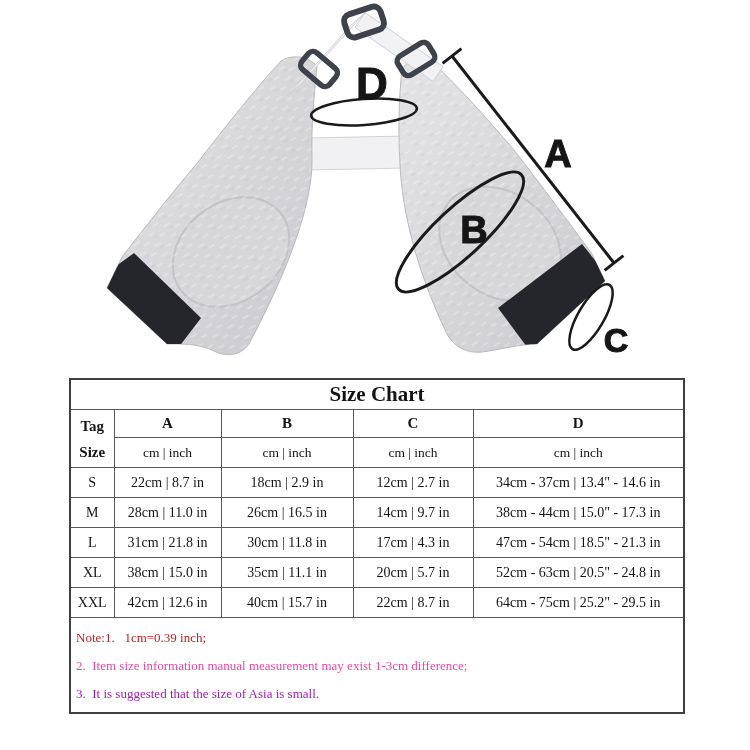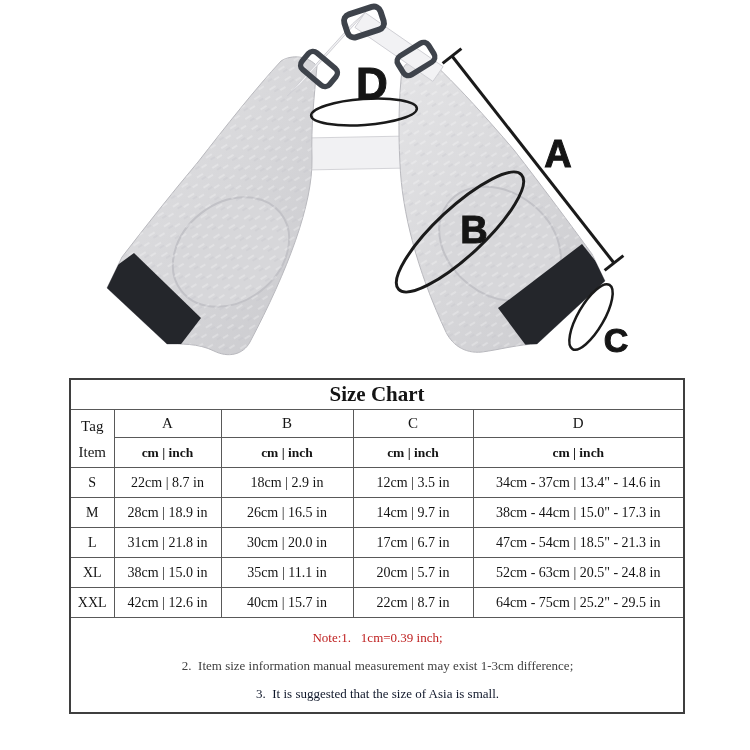--- a/index.html
+++ b/index.html
@@ -7,25 +7,25 @@
          font-family:"Liberation Serif", serif;color:#1a1a1a;}
   .diagram{position:absolute;left:0;top:0;width:750px;height:376px;display:block;}
   .mlabel{font-family:"Liberation Sans", sans-serif;font-weight:bold;fill:#151515;
           stroke:#151515;stroke-width:1;paint-order:stroke;}
   .table-wrap{position:absolute;left:69px;top:378px;width:620px;}
   table.size-chart{width:614px;border-collapse:collapse;table-layout:fixed;
                    border:2px solid #3f3f3f;background:#ffffff;}
   table.size-chart td{border:1px solid #595959;text-align:center;vertical-align:middle;
                       font-size:14px;color:#141414;padding:0 2px;overflow:hidden;}
   tr.r-title td{height:29px;font-size:21px;font-weight:bold;}
-  tr.r-letter td{height:27px;font-weight:normal;font-size:15px;}
-  tr.r-unit td{height:29px;font-weight:bold;font-size:13.5px;}
+  tr.r-letter td{height:27px;font-weight:bold;font-size:15px;}
+  tr.r-unit td{height:29px;font-weight:normal;font-size:13.5px;}
   tr.r-data td{height:29px;}
   td.tag-cell{font-weight:bold;font-size:15px;line-height:26px;}
-  tr.r-notes td{height:88px;vertical-align:top;text-align:center;padding:6px 4px 0 5px;}
+  tr.r-notes td{height:88px;vertical-align:top;text-align:left;padding:6px 4px 0 5px;}
   .note-line{font-size:13px;line-height:28px;white-space:pre-wrap;}
 </style>
 </head>
 <body>
 
 <div class="stage">
 
   <svg class="diagram" viewBox="0 0 750 376">
     <defs>
       <linearGradient id="fab" x1="0" y1="0" x2="1" y2="1">
@@ -97,72 +97,72 @@
         <col style="width:120px">
           <col style="width:211px">
       </colgroup>
       <tbody>
         <tr class="r-title">
           <td colspan="5">Size Chart</td>
         </tr>
         <tr class="r-letter">
           <td rowspan="2" class="tag-cell">
             <div>Tag</div>
-            <div>Item</div>
+            <div>Size</div>
           </td>
           <td>A</td>
           <td>B</td>
           <td>C</td>
           <td>D</td>
         </tr>
         <tr class="r-unit">
           <td>cm | inch</td>
           <td>cm | inch</td>
           <td>cm | inch</td>
           <td>cm | inch</td>
         </tr>
         <tr class="r-data">
           <td>S</td>
           <td>22cm | 8.7 in</td>
           <td>18cm | 2.9 in</td>
-          <td>12cm | 3.5 in</td>
+          <td>12cm | 2.7 in</td>
           <td>34cm - 37cm | 13.4" - 14.6 in</td>
         </tr>
         <tr class="r-data">
           <td>M</td>
-          <td>28cm | 18.9 in</td>
+          <td>28cm | 11.0 in</td>
           <td>26cm | 16.5 in</td>
           <td>14cm | 9.7 in</td>
           <td>38cm - 44cm | 15.0" - 17.3 in</td>
         </tr>
         <tr class="r-data">
           <td>L</td>
           <td>31cm | 21.8 in</td>
-          <td>30cm | 20.0 in</td>
-          <td>17cm | 6.7 in</td>
+          <td>30cm | 11.8 in</td>
+          <td>17cm | 4.3 in</td>
           <td>47cm - 54cm | 18.5" - 21.3 in</td>
         </tr>
         <tr class="r-data">
           <td>XL</td>
           <td>38cm | 15.0 in</td>
           <td>35cm | 11.1 in</td>
           <td>20cm | 5.7 in</td>
           <td>52cm - 63cm | 20.5" - 24.8 in</td>
         </tr>
         <tr class="r-data">
           <td>XXL</td>
           <td>42cm | 12.6 in</td>
           <td>40cm | 15.7 in</td>
           <td>22cm | 8.7 in</td>
           <td>64cm - 75cm | 25.2" - 29.5 in</td>
         </tr>
         <tr class="r-notes">
           <td colspan="5">
             <div class="note-line" style="color: rgb(191, 32, 32);">Note:1.   1cm=0.39 inch;</div>
-            <div class="note-line" style="color: #404040;">2.  Item size information manual measurement may exist 1-3cm difference;</div>
-            <div class="note-line" style="color: #0f172a;">3.  It is suggested that the size of Asia is small.</div>
+            <div class="note-line" style="color: #ec4899;">2.  Item size information manual measurement may exist 1-3cm difference;</div>
+            <div class="note-line" style="color: #a21caf;">3.  It is suggested that the size of Asia is small.</div>
           </td>
         </tr>
       </tbody>
     </table>
   </div>
 
 </div>
 
 </body></html>

